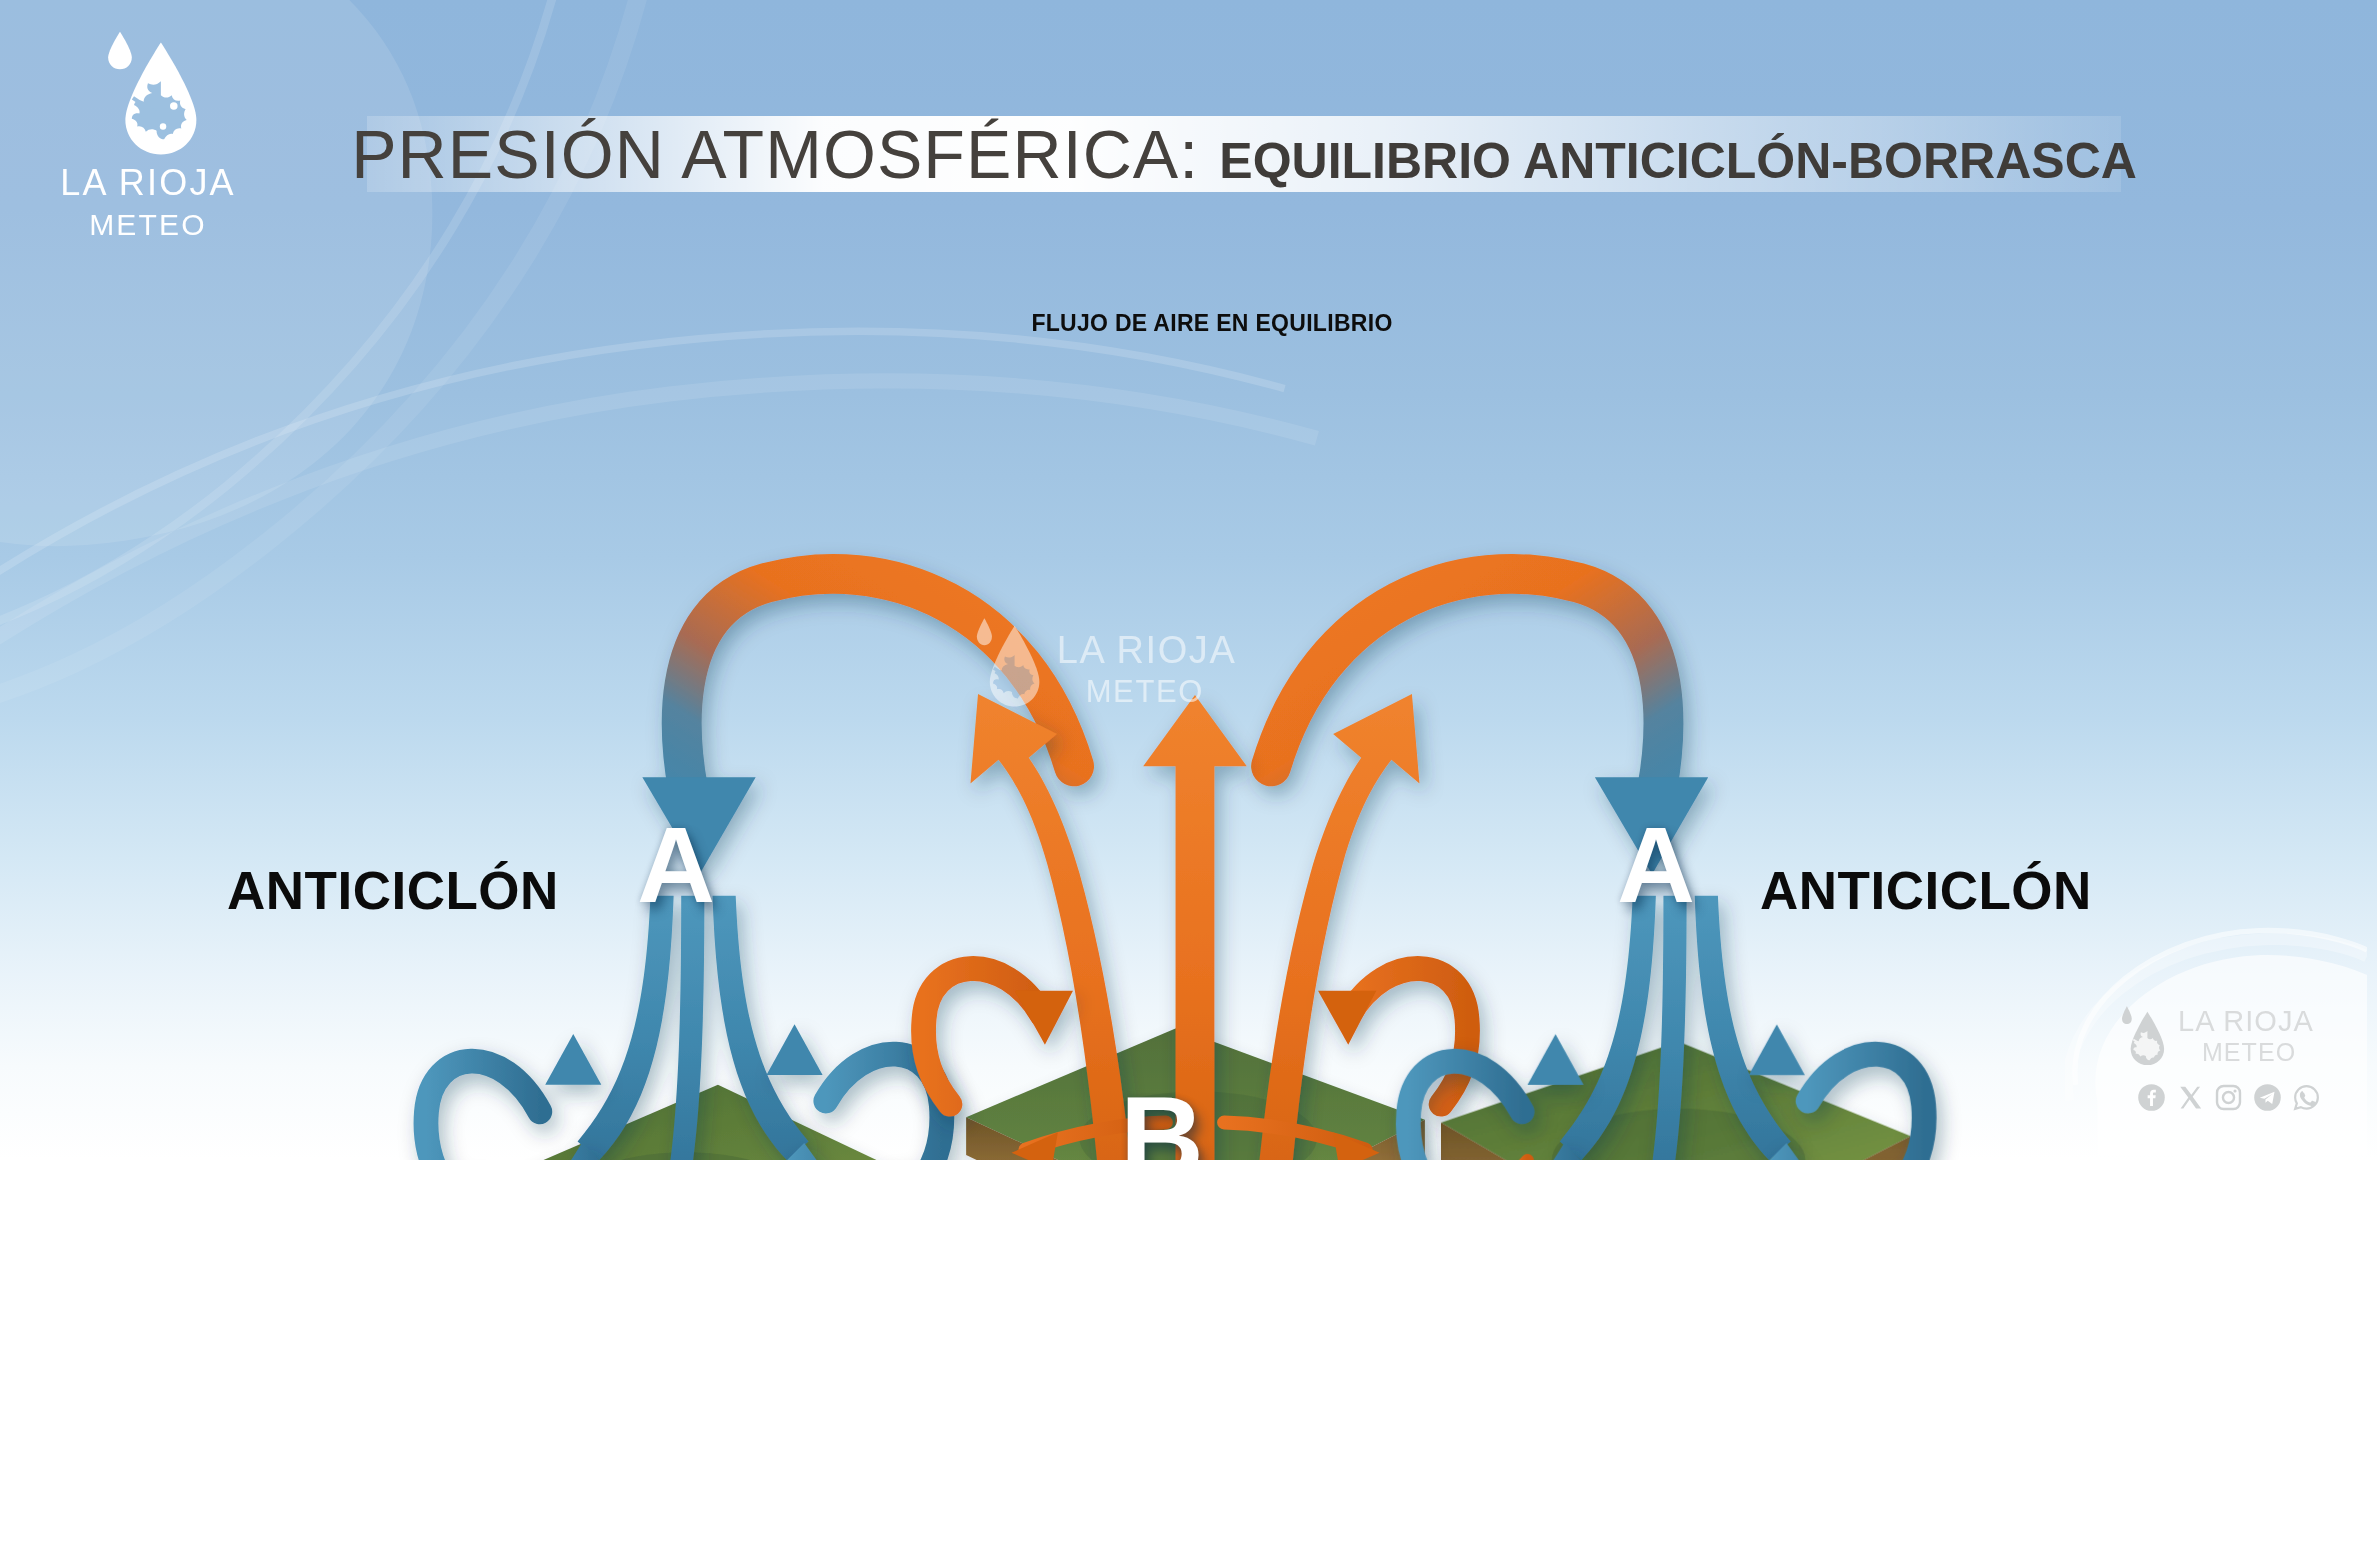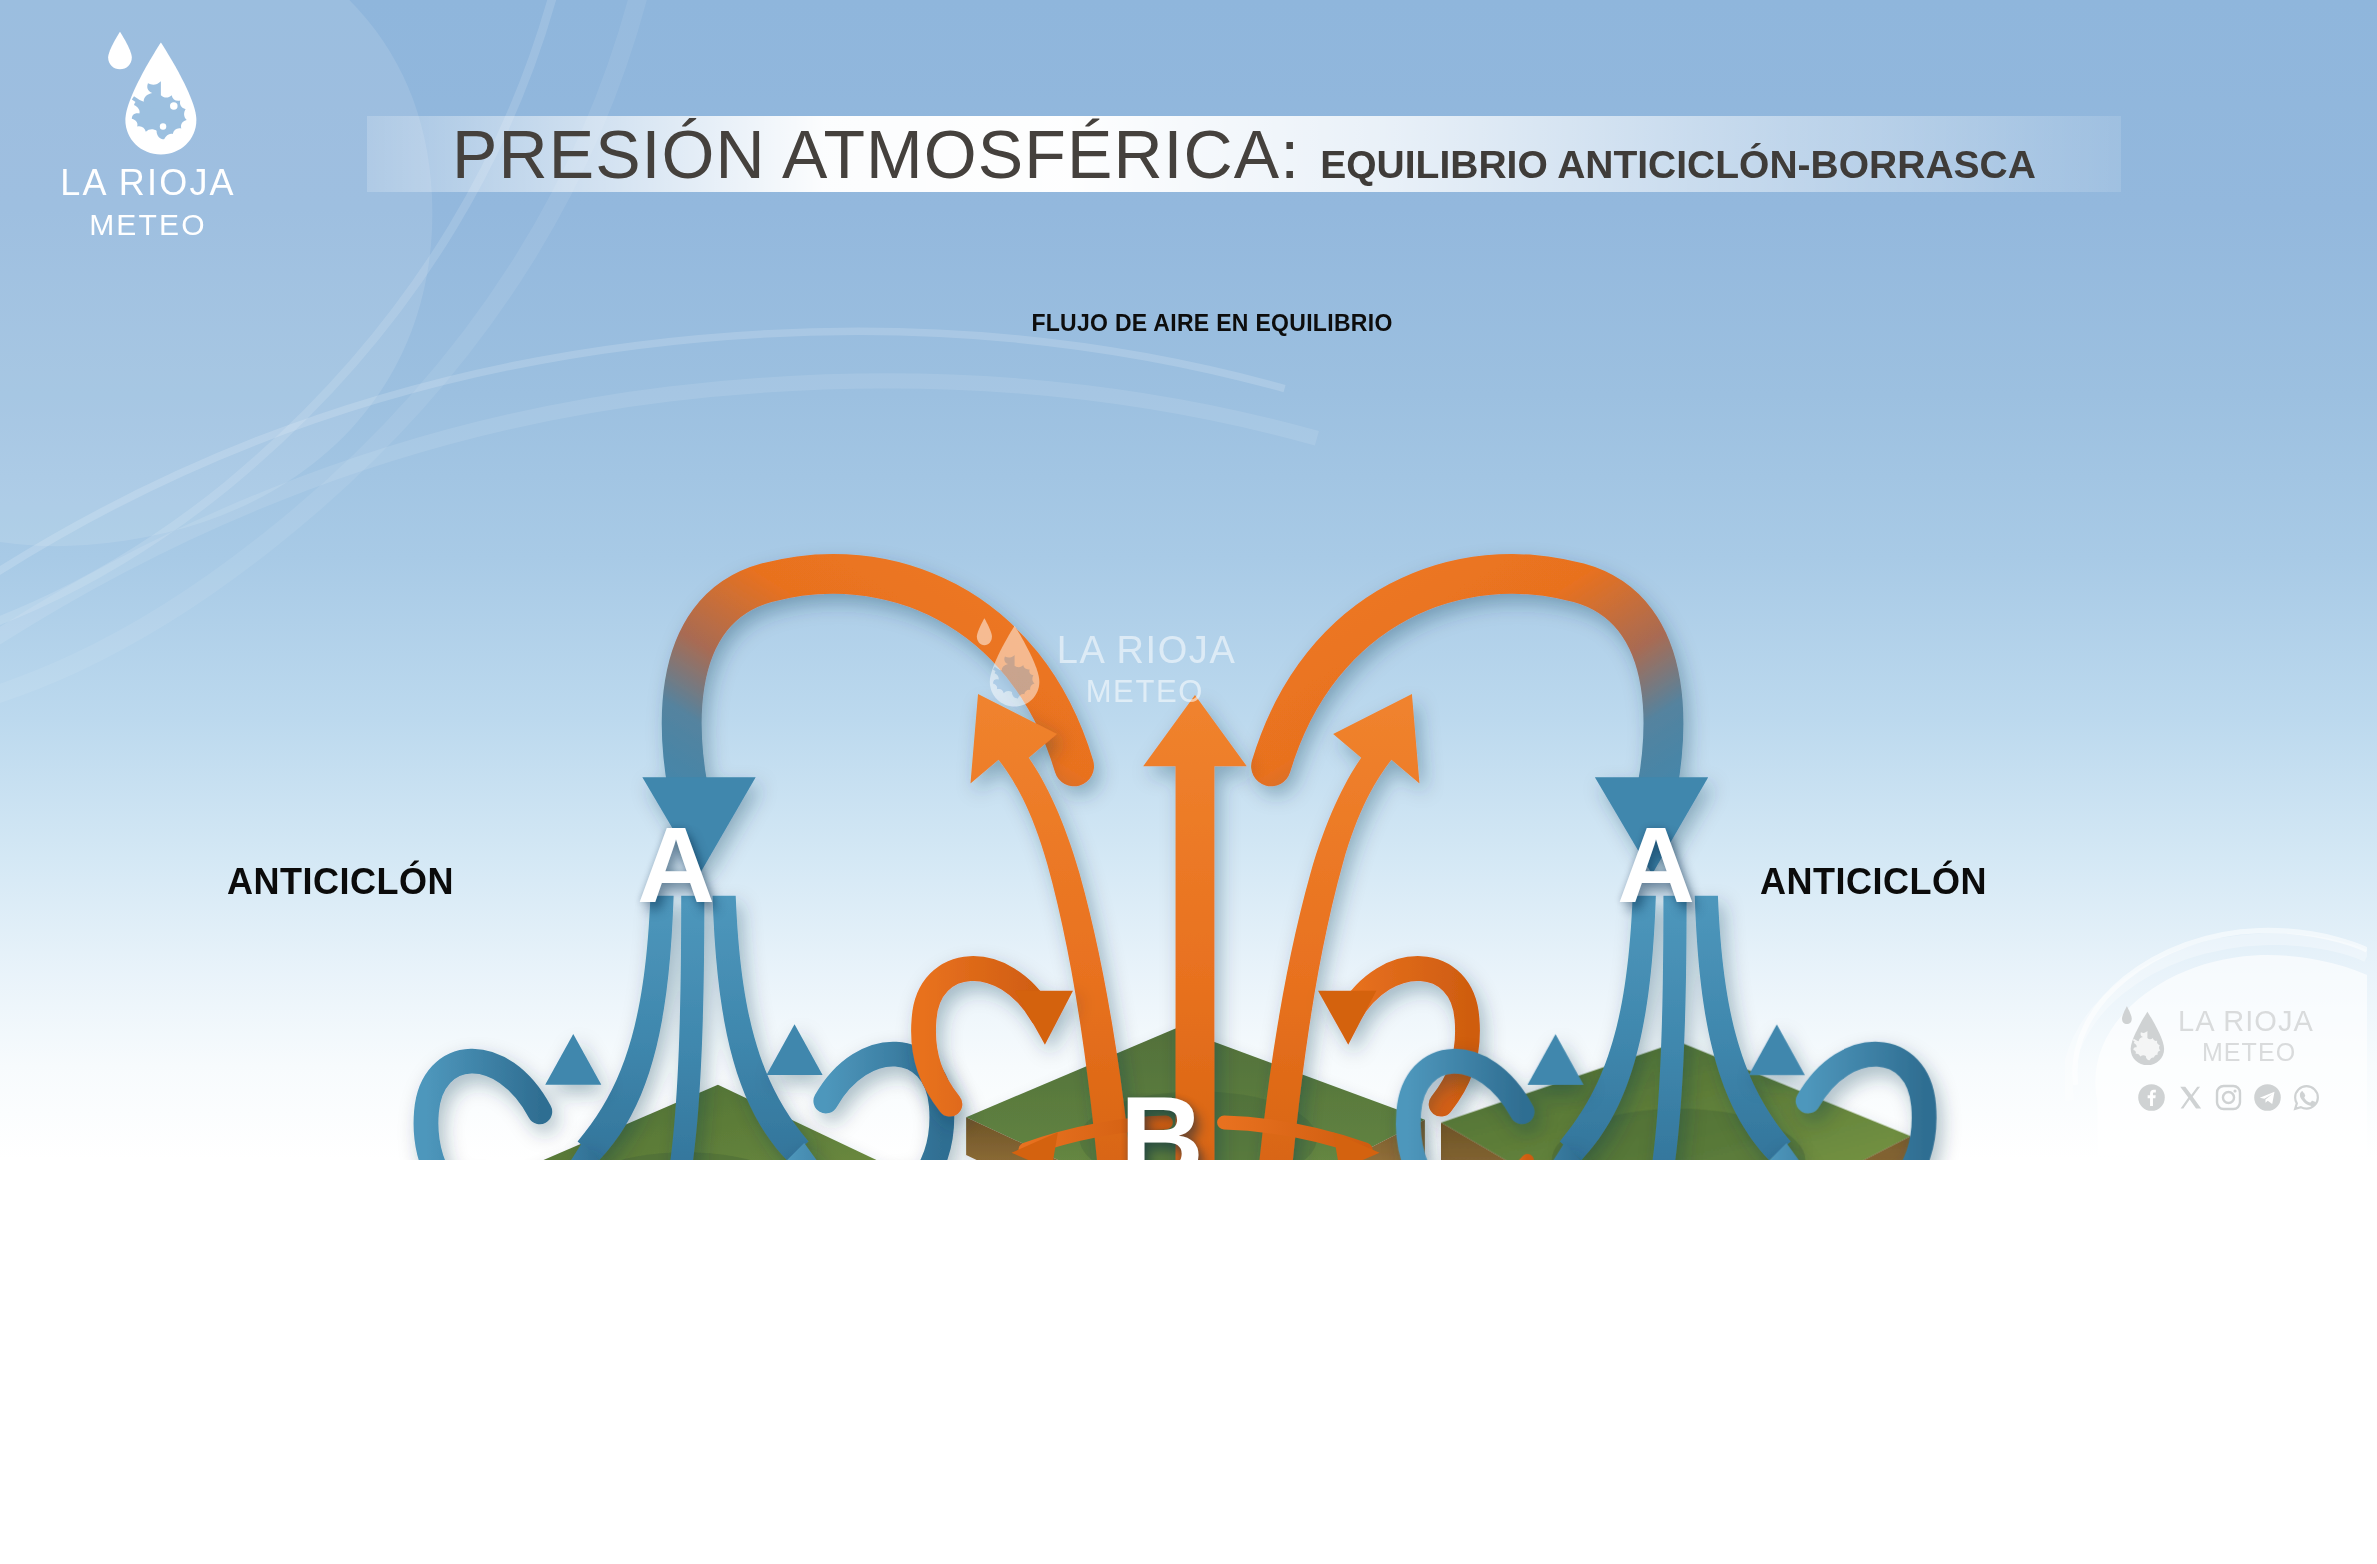--- a/index.html
+++ b/index.html
@@ -49,39 +49,39 @@
       rgba(255,255,255,0.50) 76%,
       rgba(255,255,255,0.26) 92%,
       rgba(255,255,255,0.12) 100%);
     display:flex;align-items:center;justify-content:center;
   }
   #title-text{white-space:nowrap;line-height:1;}
   .title-light{
     color:#45413d;font-size:68px;font-weight:400;letter-spacing:1.1px;
   }
   .title-bold{
-    color:#3f3c39;font-size:39px;font-weight:700;letter-spacing:0px;
+    color:#3f3c39;font-size:50px;font-weight:700;letter-spacing:0px;
   }
 
   
   #subtitle-block{
     position:absolute;left:583px;top:310px;width:1258px;
     text-align:center;color:#0d0d0d;
   }
   #subtitle-heading{
     font-size:23px;font-weight:700;letter-spacing:0.3px;line-height:1.18;
   }
   #subtitle-body{
     font-size:32px;font-weight:400;letter-spacing:0.1px;line-height:1.33;margin-top:7.6px;
   }
   #subtitle-body div{white-space:nowrap;}
 
   
   .side-label{
-    position:absolute;color:#0b0b0b;font-size:36px;font-weight:700;
+    position:absolute;color:#0b0b0b;font-size:53px;font-weight:700;
     letter-spacing:0.5px;white-space:nowrap;line-height:1;
   }
   #label-left{left:227px;top:864px;}
   #label-right{left:1760px;top:864px;}
   #label-borrasca{
     position:absolute;left:1015px;top:1387px;color:#0b0b0b;
     font-size:44px;font-weight:700;letter-spacing:0.5px;white-space:nowrap;line-height:1;
   }
 
   

